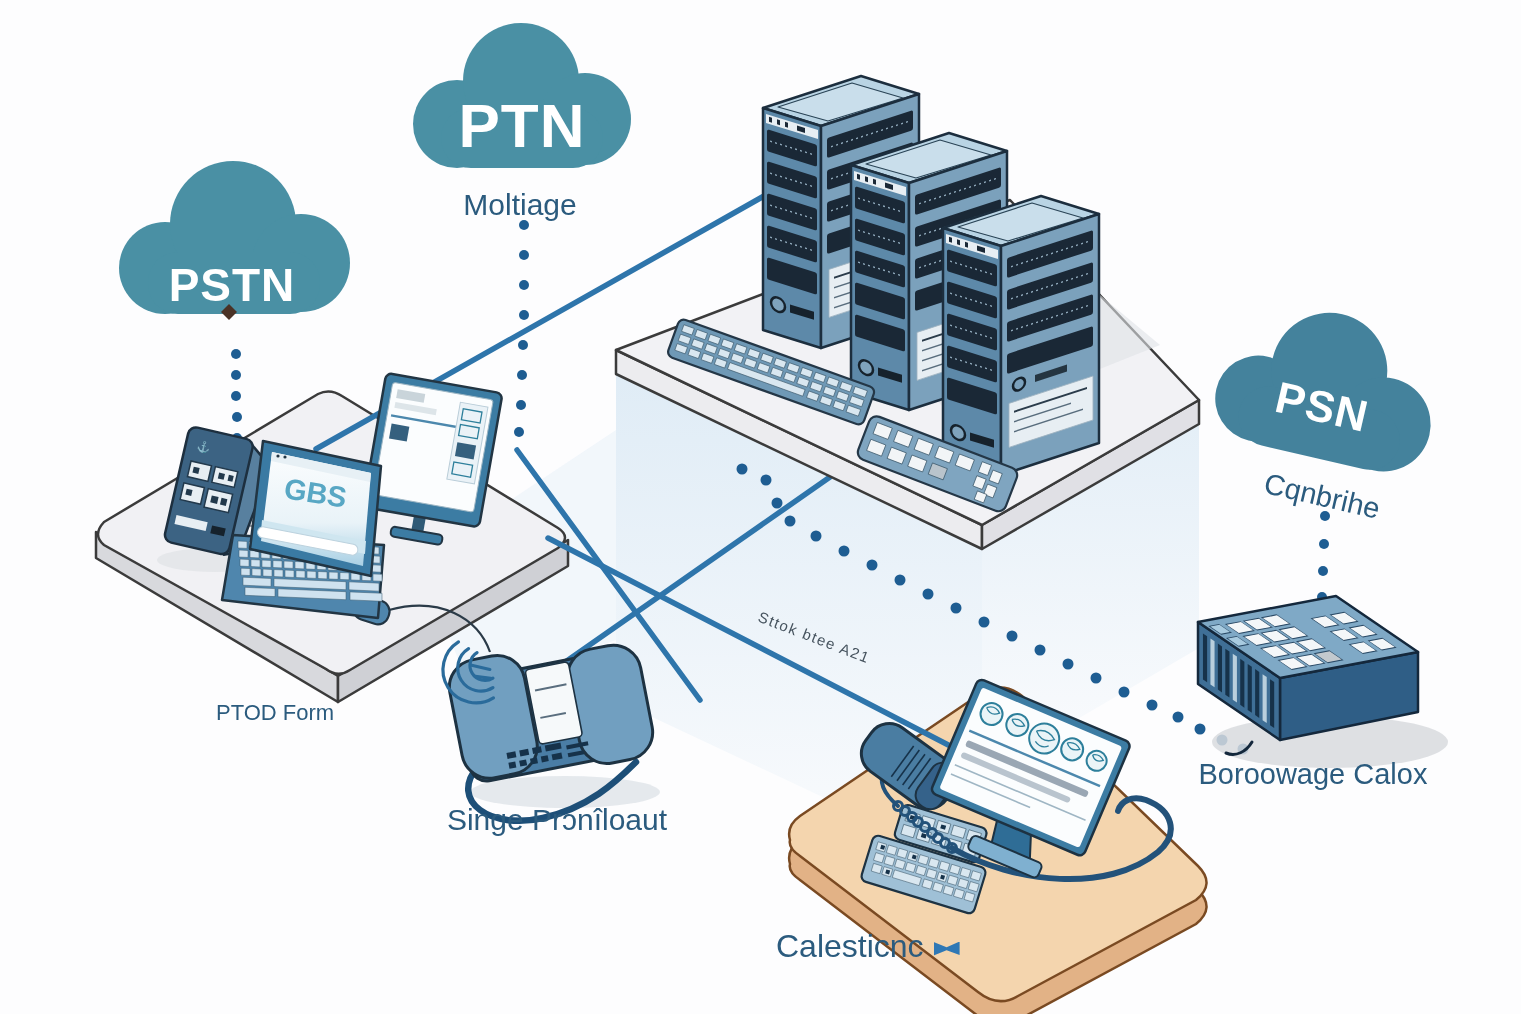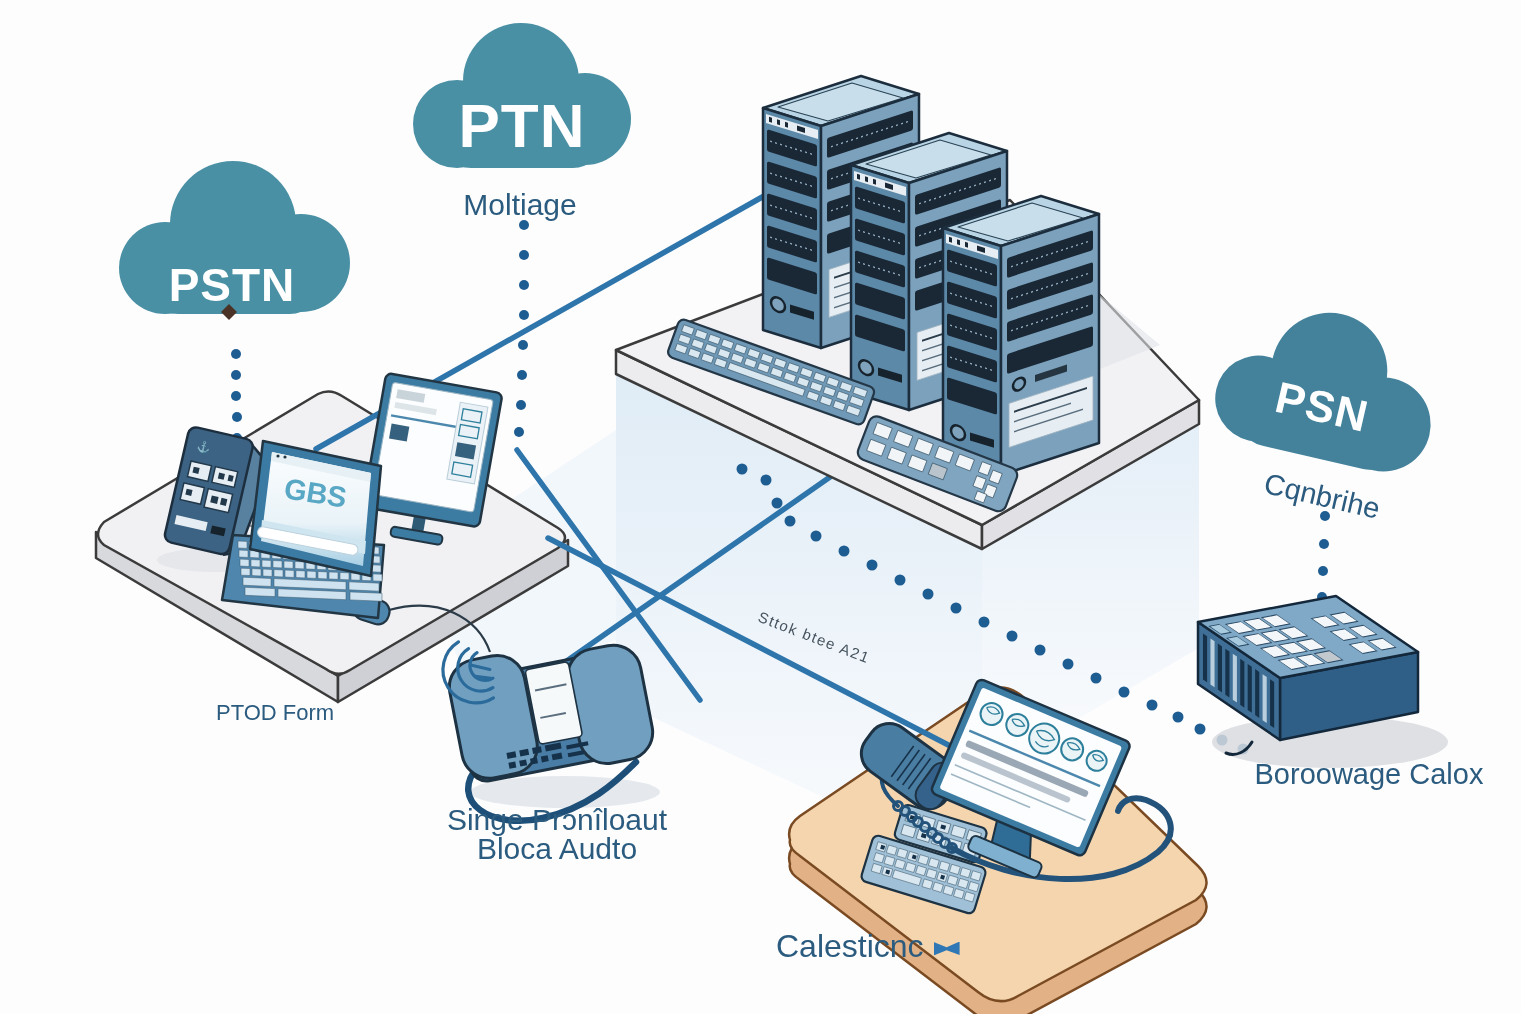--- a/index.html
+++ b/index.html
@@ -623,24 +623,23 @@
 
   <div class="lbl cloud-title center" style="left:432px;top:90px;width:180px;font-size:62px;">PTN</div>
   <div class="lbl center" style="left:420px;top:188px;width:200px;font-size:30px;">Moltiage</div>
 
   <div class="lbl cloud-title center" style="left:1232px;top:382px;width:180px;font-size:44px;transform:rotate(13deg);">PSN</div>
   <div class="lbl center" style="left:1222px;top:480px;width:200px;font-size:29px;transform:rotate(13deg);">Cqnbrihe</div>
 
   <div class="lbl" style="left:172px;top:700px;font-size:22px;margin-left:44px;">PTOD Form</div>
 
   <div class="lbl center" style="left:412px;top:795px;width:290px;font-size:30px;margin-top:8px;">Singe Prɔnîloaut</div>
-  <div class="lbl center" style="left:412px;top:832px;width:290px;font-size:30px;">Bloca Audto</div>
 
   <div class="lbl" style="left:764px;top:928px;font-size:32px;margin-left:12px;"><span>Calesticnc</span><span class="bowtie"></span></div>
 
-  <div class="lbl center" style="left:1238px;top:758px;width:262px;font-size:29px;">Boroowage Calox</div>
+  <div class="lbl center" style="left:1182px;top:758px;width:262px;font-size:29px;">Boroowage Calox</div>
 
   <div class="lbl" style="left:762px;top:608px;font-size:15px;color:#46535E;letter-spacing:1.5px;transform:rotate(21deg);transform-origin:left top;">Sttok btee A21</div>
 
   <div class="lbl" style="left:284px;top:477px;font-size:29px;font-weight:bold;color:#58A7C4;transform:rotate(9deg);">GBS</div>
 
   <div class="lbl" style="left:197px;top:441px;font-size:11px;color:#DFE9F0;transform:rotate(14deg);">⚓</div>
 </div>
 
 </body></html>

